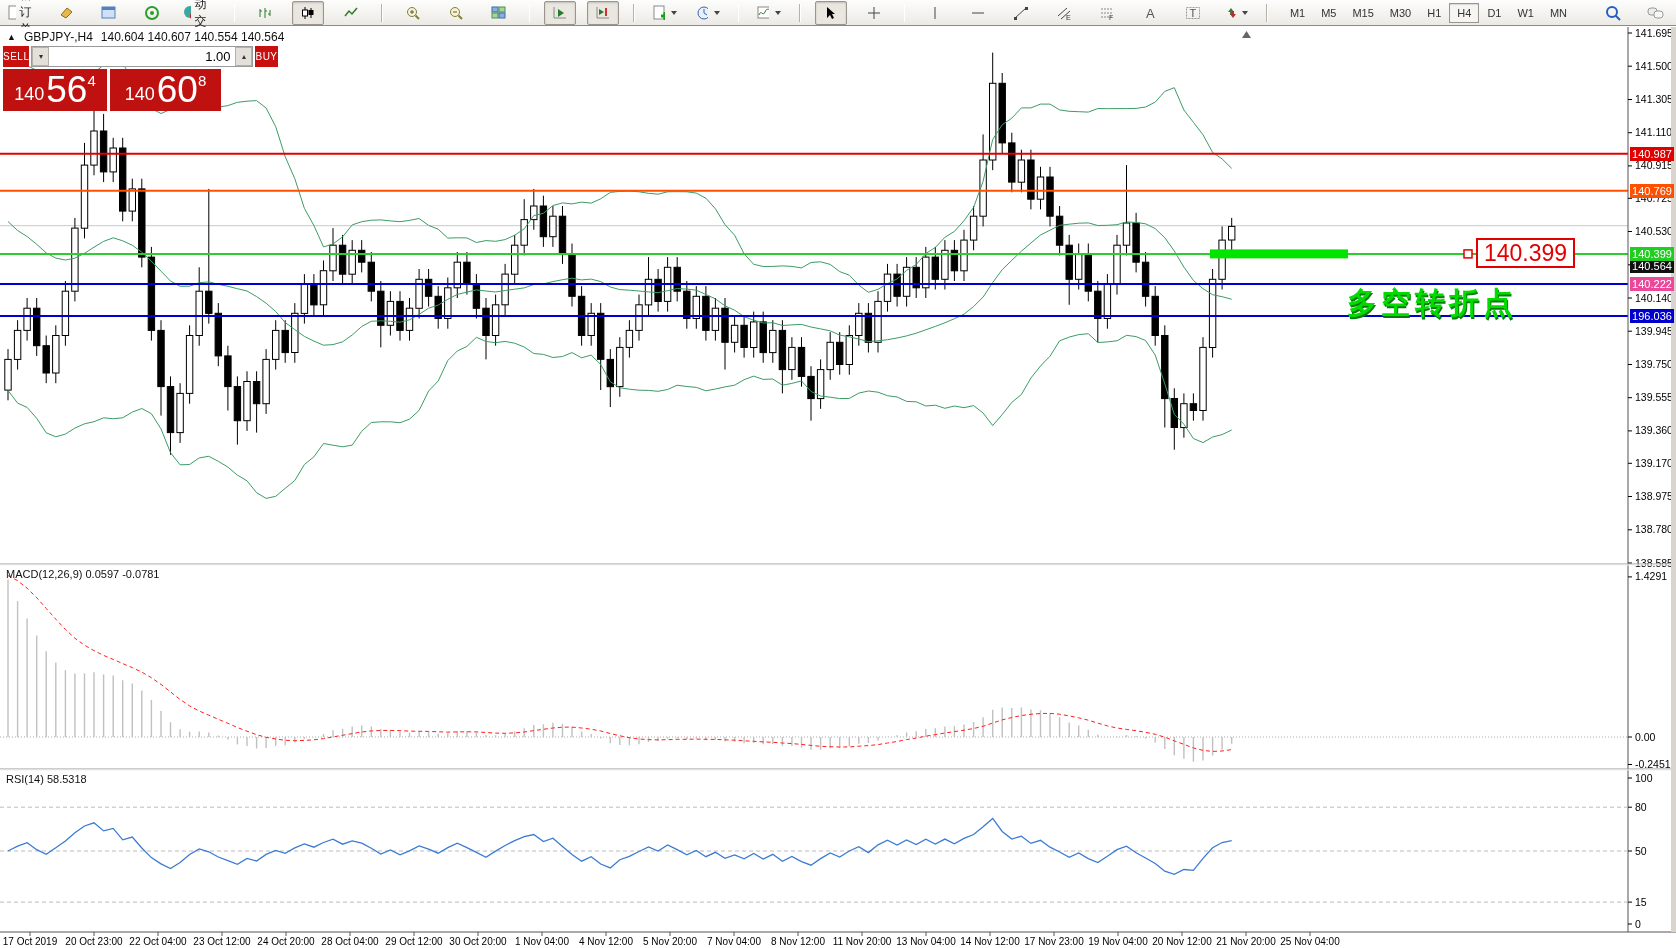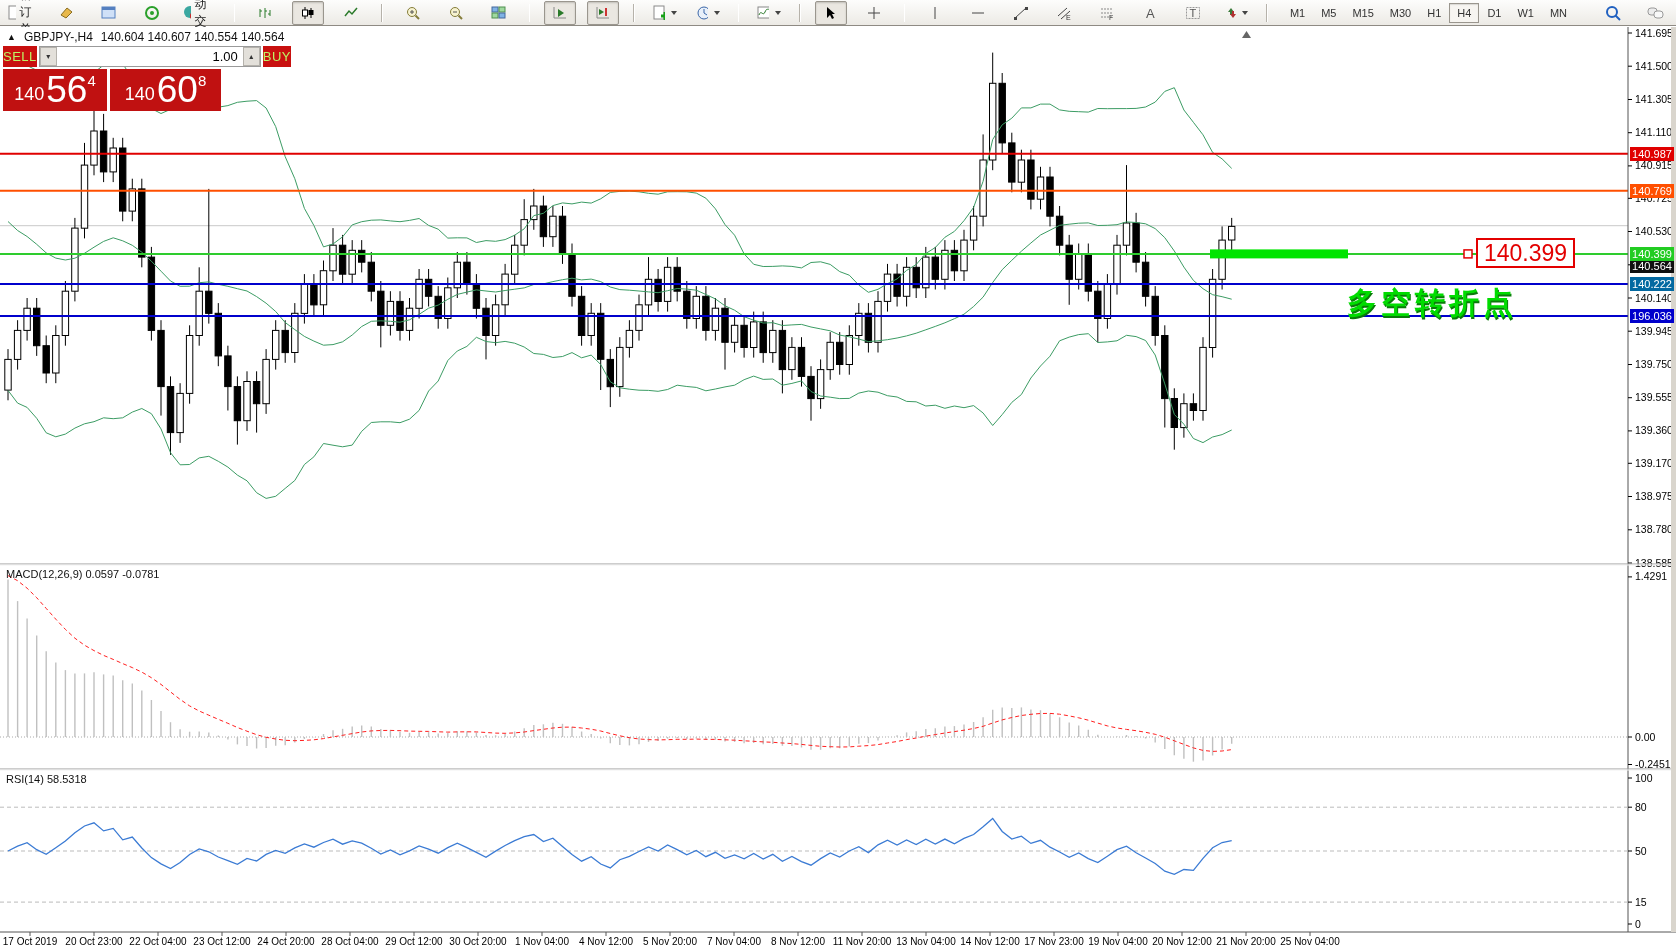--- a/index.html
+++ b/index.html
@@ -16,21 +16,21 @@
   .tf{font-size:11px;color:#333;padding:3px 7px;border:1px solid transparent;}
   .tf.active{border:1px solid #9a968e;background:#f7f5f1;box-shadow:inset 0 1px 1px rgba(0,0,0,.12);}
   .spacer{flex:1;}
   .chart-window{position:absolute;top:27px;left:0;width:1676px;height:921px;background:#fff;overflow:hidden;}
   #plot{position:absolute;top:0;left:0;}
   svg text{font-family:"Liberation Sans","DejaVu Sans",sans-serif;}
   .chart-title{position:absolute;left:7px;top:3px;font-size:12px;color:#111;display:flex;gap:8px;align-items:center;z-index:5;}
   .chart-title .tri{font-size:9px;}
   .trade-panel{position:absolute;left:3px;top:19px;width:218px;z-index:6;font-family:"Liberation Sans",sans-serif;}
   .tp-row1{display:flex;height:21px;gap:2px;}
-  .tp-sell,.tp-buy{width:54px;background:#c8100f;color:#bef264;font-size:13px;display:flex;
+  .tp-sell,.tp-buy{width:54px;background:#c8100f;color:#ffffff;font-size:10px;display:flex;
     align-items:center;justify-content:center;letter-spacing:.5px;text-align:center;}
   .tp-vol{flex:1;display:flex;border:1px solid #9a9a9a;background:#fff;box-sizing:border-box;}
   .tp-spin{width:15px;background:#e3e0da;border:1px solid #b5b2ac;font-size:8px;display:flex;
     align-items:center;justify-content:center;color:#333;}
   .tp-vol input{flex:1;border:none;outline:none;font-size:13px;text-align:right;padding:0 5px;min-width:0;
     font-family:"Liberation Sans",sans-serif;}
   .tp-row2{display:flex;gap:3px;margin-top:2px;}
   .tp-price{height:42px;background:#c01111;color:#fff;display:flex;align-items:center;justify-content:center;}
   .tp-price.sell{width:104px;}
   .tp-price.buy{width:111px;}
@@ -777,17 +777,17 @@
   <div class="pane-label" style="top:746px">RSI(14) 58.5318</div>
 
   <div class="pivot-note">多空转折点</div>
   <div class="price-callout">140.399</div>
 
   <div id="badges">
       <div class="badge" style="background: rgb(224, 0, 0); top: 120px;">140.987</div>
       <div class="badge" style="background: rgb(255, 79, 0); top: 157px;">140.769</div>
       <div class="badge" style="background: rgb(16, 16, 16); top: 192px; margin-top: 40px;">140.564</div>
       <div class="badge" style="background: rgb(34, 204, 34); top: 220px;">140.399</div>
-      <div class="badge" style="background: #0369a1; top: 250px;">140.222</div>
+      <div class="badge" style="background: #ec4899; top: 250px;">140.222</div>
       <div class="badge" style="background: rgb(0, 0, 204); top: 282px;">196.036</div>
     </div>
   <div class="scroll-strip"></div>
 </div>
 
 </body></html>

